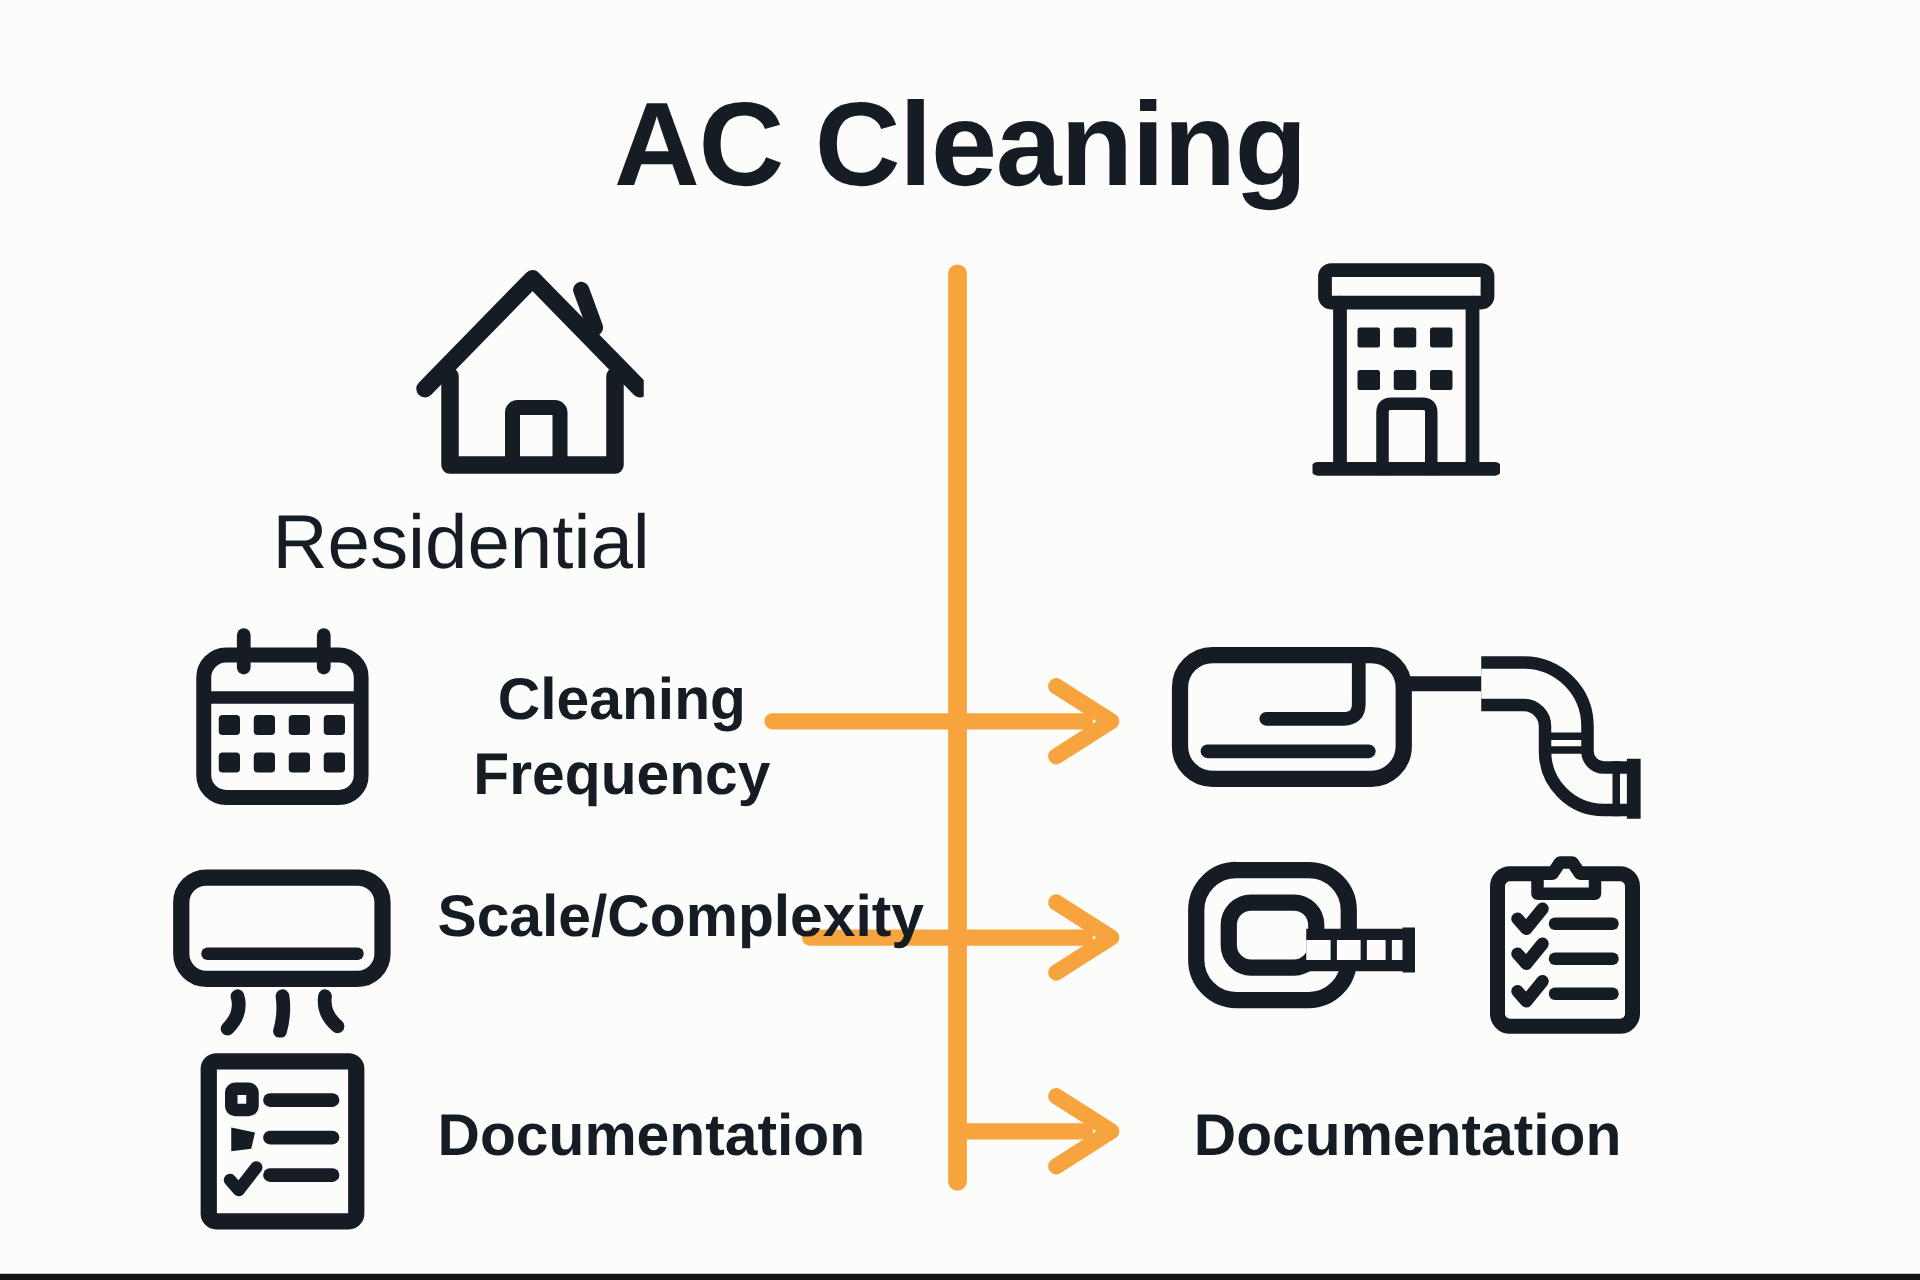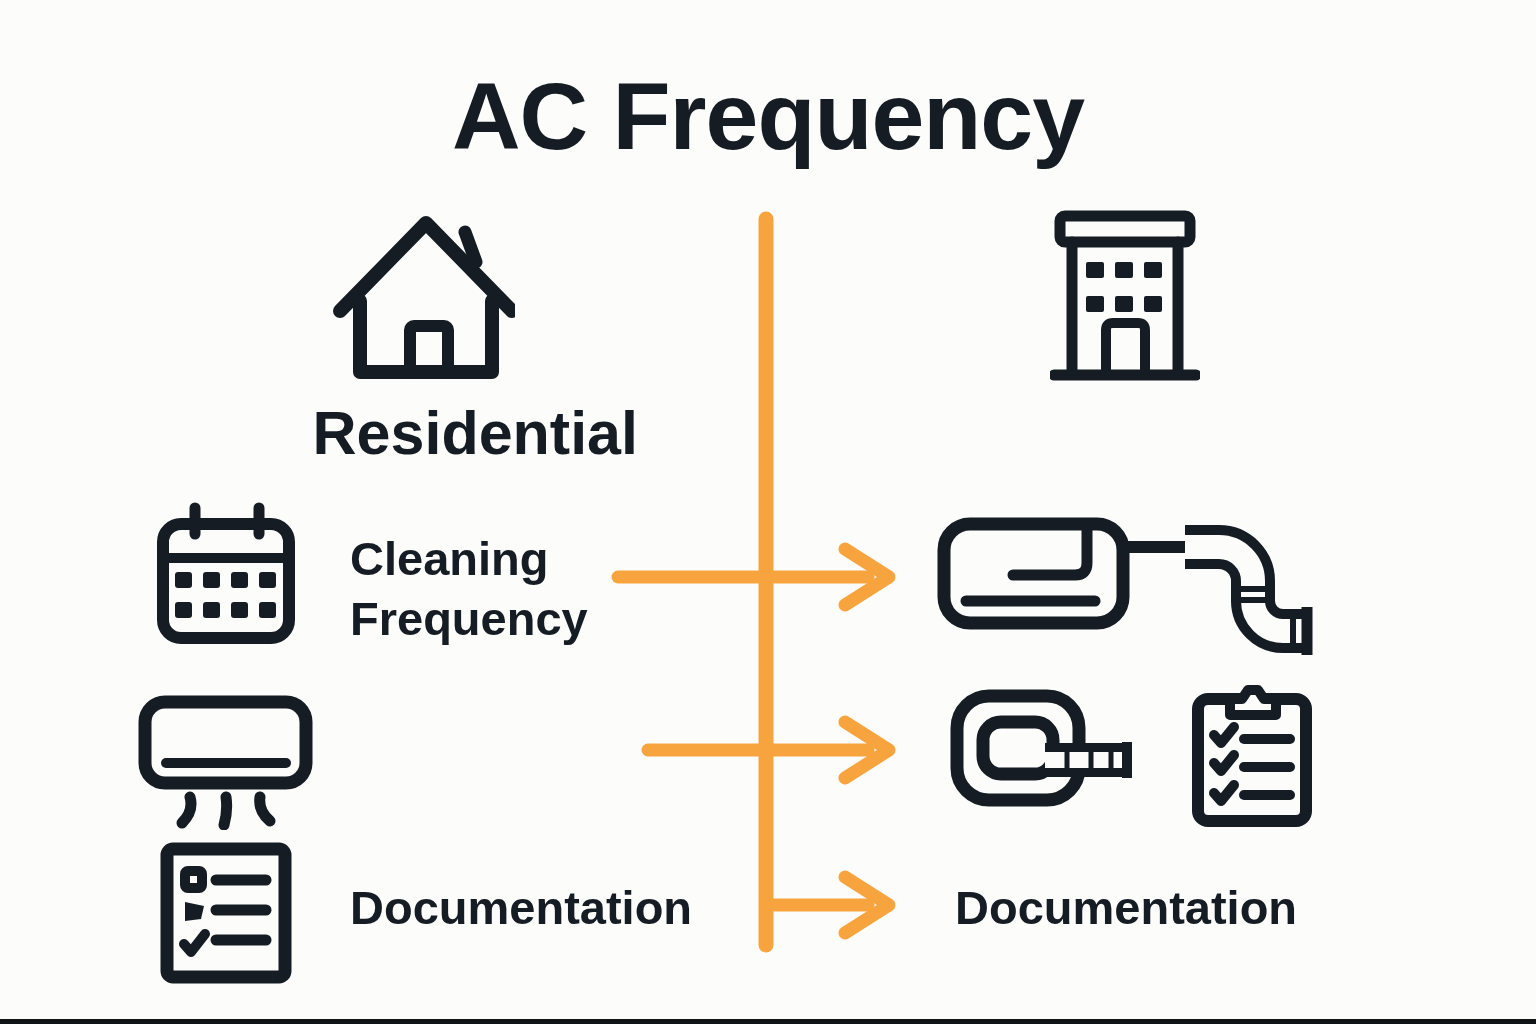--- a/index.html
+++ b/index.html
@@ -19,50 +19,50 @@
   .abs{position:absolute;}
   .title{
     left:0;top:62px;width:1536px;
     text-align:center;
     font-size:95px;font-weight:700;
     letter-spacing:-1px;
     color:var(--ink);
   }
   .col-heading{
     top:398px;width:420px;
-    text-align:right;
-    font-size:61px;font-weight:700;
+    text-align:left;
+    font-size:61px;font-weight:400;
     color:var(--ink);
   }
   .heading-left{left:218px;}
   .heading-right{left:910px;}
   .row-label{
     font-size:47px;font-weight:700;
     line-height:1.27;
     color:var(--ink);
   }
-  .label-1{left:350px;top:529px;width:295px;}
+  .label-1{left:350px;top:529px;width:295px;text-align:center;}
   .label-2{left:350px;top:703px;width:305px;}
   .label-3{left:350px;top:878px;width:420px;white-space:nowrap;}
   .label-right-doc{left:955px;top:878px;width:420px;white-space:nowrap;}
   svg{display:block;}
   .stroke{stroke:var(--ink);fill:none;}
   .fill{fill:var(--ink);stroke:none;}
   .orange{stroke:var(--accent);fill:none;}
   .bottom-edge{
     left:0;bottom:0;width:1536px;height:5px;
     background:#111417;
   }
 </style>
 </head>
 <body>
 
 <div class="stage">
 
-  <div class="abs title">AC Frequency</div>
+  <div class="abs title">AC Cleaning</div>
 
   <svg class="abs" style="left:0;top:0;" width="1536" height="1024" viewBox="0 0 1536 1024">
     <g class="orange" stroke-linecap="round" stroke-linejoin="round">
       <path d="M 766 219 V 945" stroke-width="15"></path>
       <g>
         <path d="M 618 577 H 868" stroke-width="13"></path>
         <path d="M 845 549 L 889 577 L 845 605" stroke-width="13"></path>
       </g>
       <g>
         <path d="M 648 750 H 868" stroke-width="13"></path>
@@ -108,20 +108,21 @@
 
   <svg class="abs" style="left:138px;top:695px;" width="175" height="135" viewBox="0 0 175 135">
     <g class="stroke" stroke-linecap="round" stroke-linejoin="round">
       <rect x="7" y="7" width="161" height="81" rx="20" stroke-width="13"></rect>
       <path d="M 28 68 H 148" stroke-width="10"></path>
       <path d="M 52 102 Q 56 116 44 128" stroke-width="11"></path>
       <path d="M 88 102 Q 90 116 86 130" stroke-width="11"></path>
       <path d="M 122 102 Q 120 116 132 126" stroke-width="11"></path>
     </g>
   </svg>
+  <div class="abs row-label label-2">Scale/Complexity</div>
 
   <svg class="abs" style="left:158px;top:840px;" width="135" height="145" viewBox="0 0 135 145">
     <g class="stroke" stroke-linecap="round" stroke-linejoin="round">
       <rect x="9" y="9" width="118" height="128" rx="6" stroke-width="13"></rect>
       <rect x="27" y="31" width="17" height="17" rx="3" stroke-width="10"></rect>
       <path d="M 26 104 L 33 112 L 47 94" stroke-width="10"></path>
       <path d="M 58 40 H 108" stroke-width="11"></path>
       <path d="M 58 70 H 108" stroke-width="11"></path>
       <path d="M 58 100 H 108" stroke-width="11"></path>
     </g>

